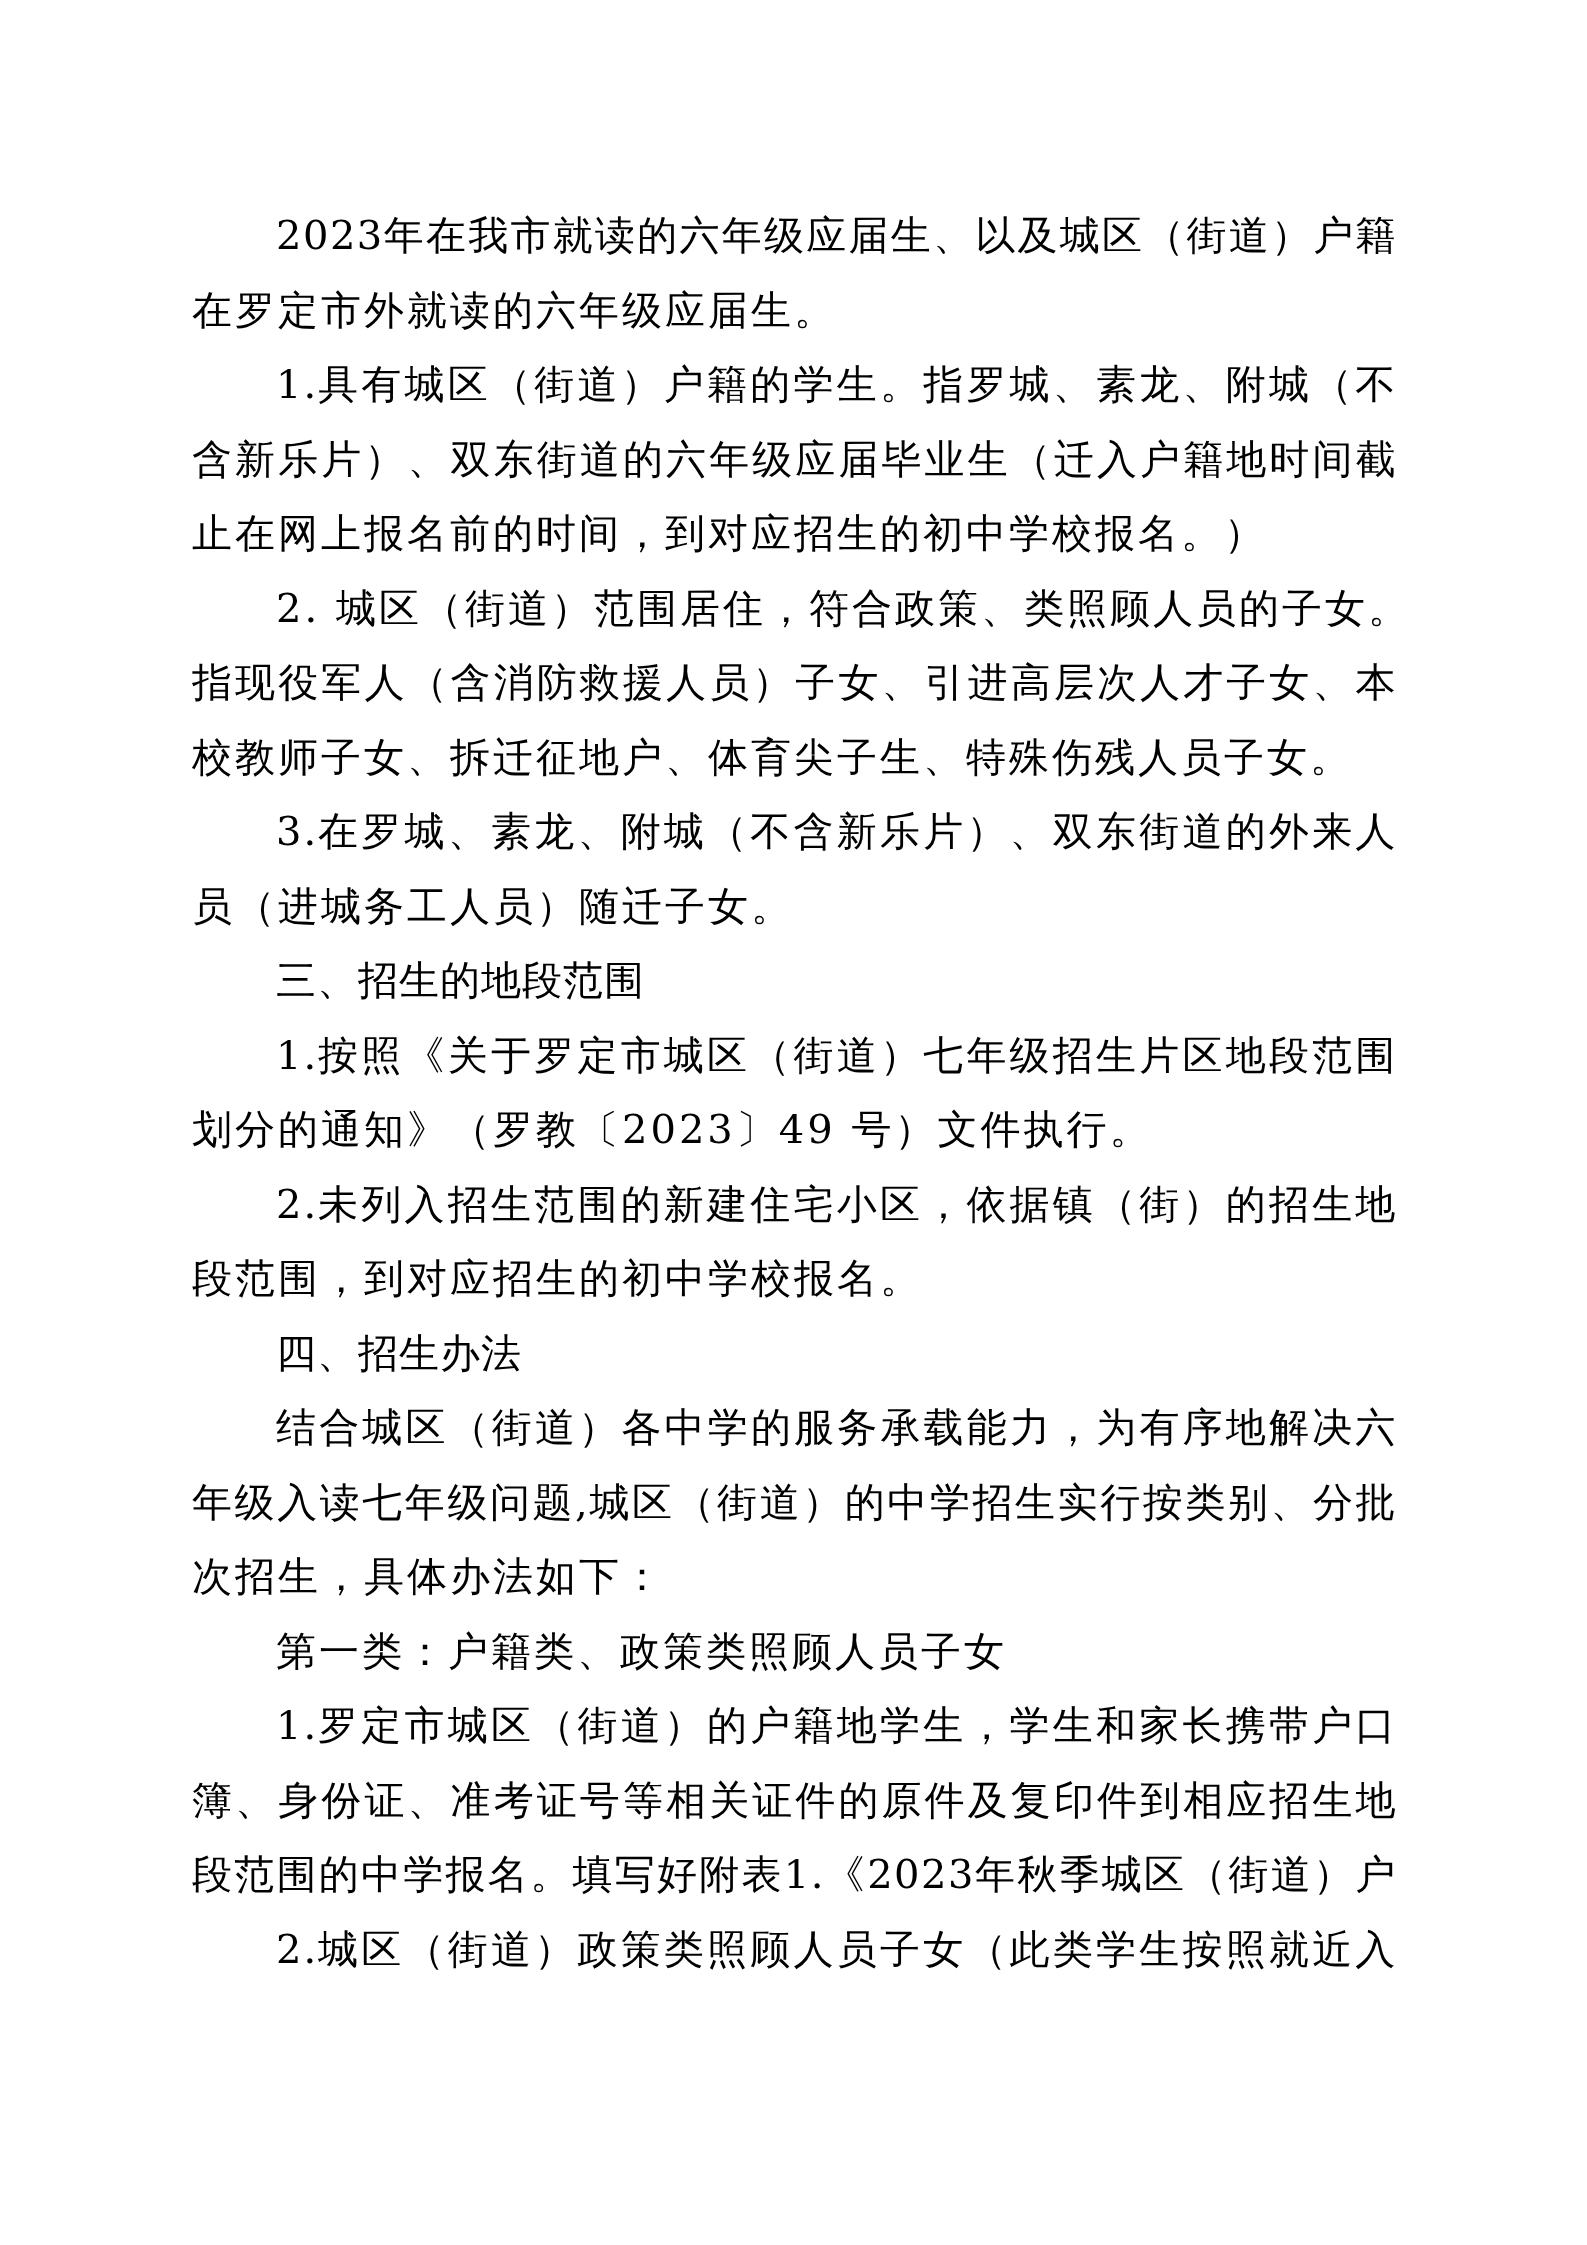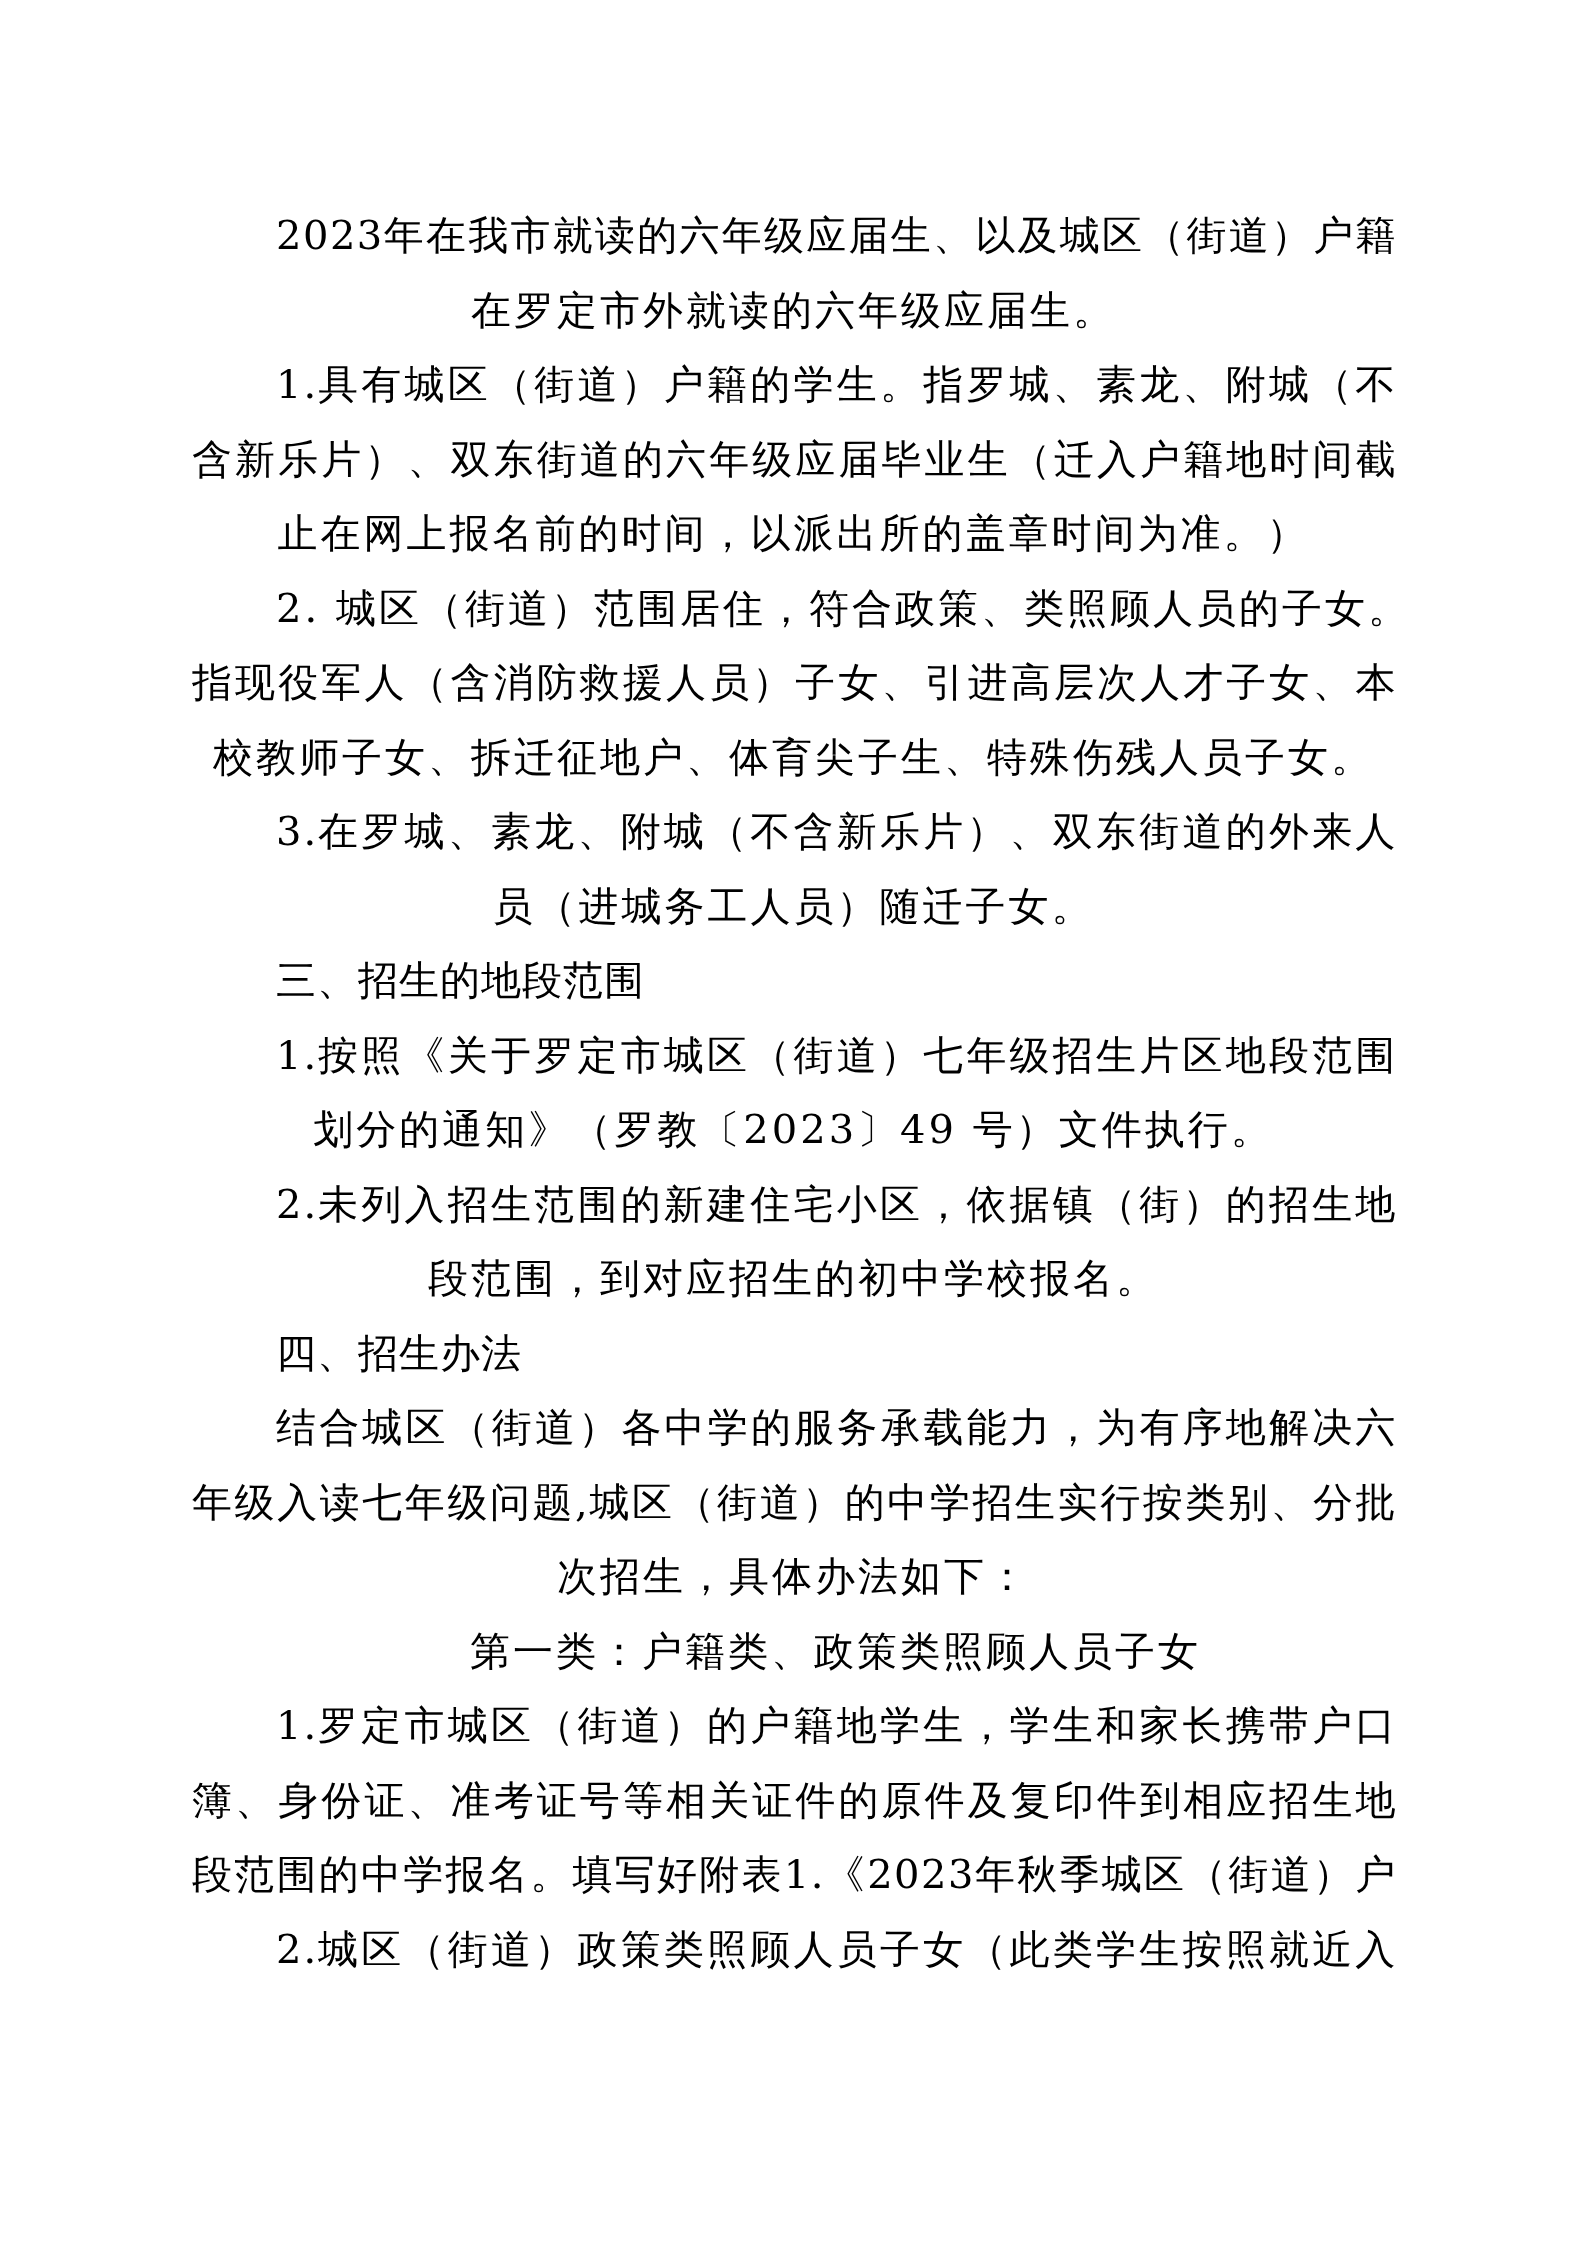--- a/index.html
+++ b/index.html
@@ -35,21 +35,21 @@
     font-size: 40px;
     color: #000000;
     white-space: nowrap;
     overflow: visible;
   }
   .line.full {
     text-align: justify;
     text-align-last: justify;
   }
   .line.last {
-    text-align: center;
+    text-align: left;
     letter-spacing: 3px;
   }
   .line.indent {
     padding-left: 84px;
   }
   .line.heading {
     font-family: "DejaVu Sans", "Liberation Sans", sans-serif;
     font-weight: normal;
     font-size: 40px;
     letter-spacing: 1px;
@@ -59,21 +59,21 @@
 <body>
 
 <div class="page">
   <div class="text-block">
 
     <div class="line full indent" style="white-space: normal; word-spacing: -0.3em;"><span>2</span> <span>0</span> <span>2</span> <span>3</span> <span> </span> <span>年</span> <span>在</span> <span>我</span> <span>市</span> <span>就</span> <span>读</span> <span>的</span> <span>六</span> <span>年</span> <span>级</span> <span>应</span> <span>届</span> <span>生</span> <span>、</span> <span>以</span> <span>及</span> <span>城</span> <span>区</span> <span>（</span> <span>街</span> <span>道</span> <span>）</span> <span>户</span> <span>籍</span></div>
     <div class="line last">在罗定市外就读的六年级应届生。</div>
 
     <div class="line full indent" style="white-space: normal; word-spacing: -0.3em;"><span>1</span> <span>.</span> <span> </span> <span>具</span> <span>有</span> <span>城</span> <span>区</span> <span>（</span> <span>街</span> <span>道</span> <span>）</span> <span>户</span> <span>籍</span> <span>的</span> <span>学</span> <span>生</span> <span>。</span> <span>指</span> <span>罗</span> <span>城</span> <span>、</span> <span>素</span> <span>龙</span> <span>、</span> <span>附</span> <span>城</span> <span>（</span> <span>不</span></div>
     <div class="line full" style="white-space: normal; word-spacing: -0.3em;"><span>含</span> <span>新</span> <span>乐</span> <span>片</span> <span>）</span> <span>、</span> <span>双</span> <span>东</span> <span>街</span> <span>道</span> <span>的</span> <span>六</span> <span>年</span> <span>级</span> <span>应</span> <span>届</span> <span>毕</span> <span>业</span> <span>生</span> <span>（</span> <span>迁</span> <span>入</span> <span>户</span> <span>籍</span> <span>地</span> <span>时</span> <span>间</span> <span>截</span></div>
-    <div class="line last">止在网上报名前的时间，以派出所的盖章时间为准。）</div>
+    <div class="line last">止在网上报名前的时间，到对应招生的初中学校报名。）</div>
 
     <div class="line last indent">2. 城区（街道）范围居住，符合政策、类照顾人员的子女。</div>
     <div class="line full" style="white-space: normal; word-spacing: -0.3em;"><span>指</span> <span>现</span> <span>役</span> <span>军</span> <span>人</span> <span>（</span> <span>含</span> <span>消</span> <span>防</span> <span>救</span> <span>援</span> <span>人</span> <span>员</span> <span>）</span> <span>子</span> <span>女</span> <span>、</span> <span>引</span> <span>进</span> <span>高</span> <span>层</span> <span>次</span> <span>人</span> <span>才</span> <span>子</span> <span>女</span> <span>、</span> <span>本</span></div>
     <div class="line last">校教师子女、拆迁征地户、体育尖子生、特殊伤残人员子女。</div>
 
     <div class="line full indent" style="white-space: normal; word-spacing: -0.3em;"><span>3</span> <span>.</span> <span> </span> <span>在</span> <span>罗</span> <span>城</span> <span>、</span> <span>素</span> <span>龙</span> <span>、</span> <span>附</span> <span>城</span> <span>（</span> <span>不</span> <span>含</span> <span>新</span> <span>乐</span> <span>片</span> <span>）</span> <span>、</span> <span>双</span> <span>东</span> <span>街</span> <span>道</span> <span>的</span> <span>外</span> <span>来</span> <span>人</span></div>
     <div class="line last">员（进城务工人员）随迁子女。</div>
 
     <div class="line heading indent">三、招生的地段范围</div>
 

